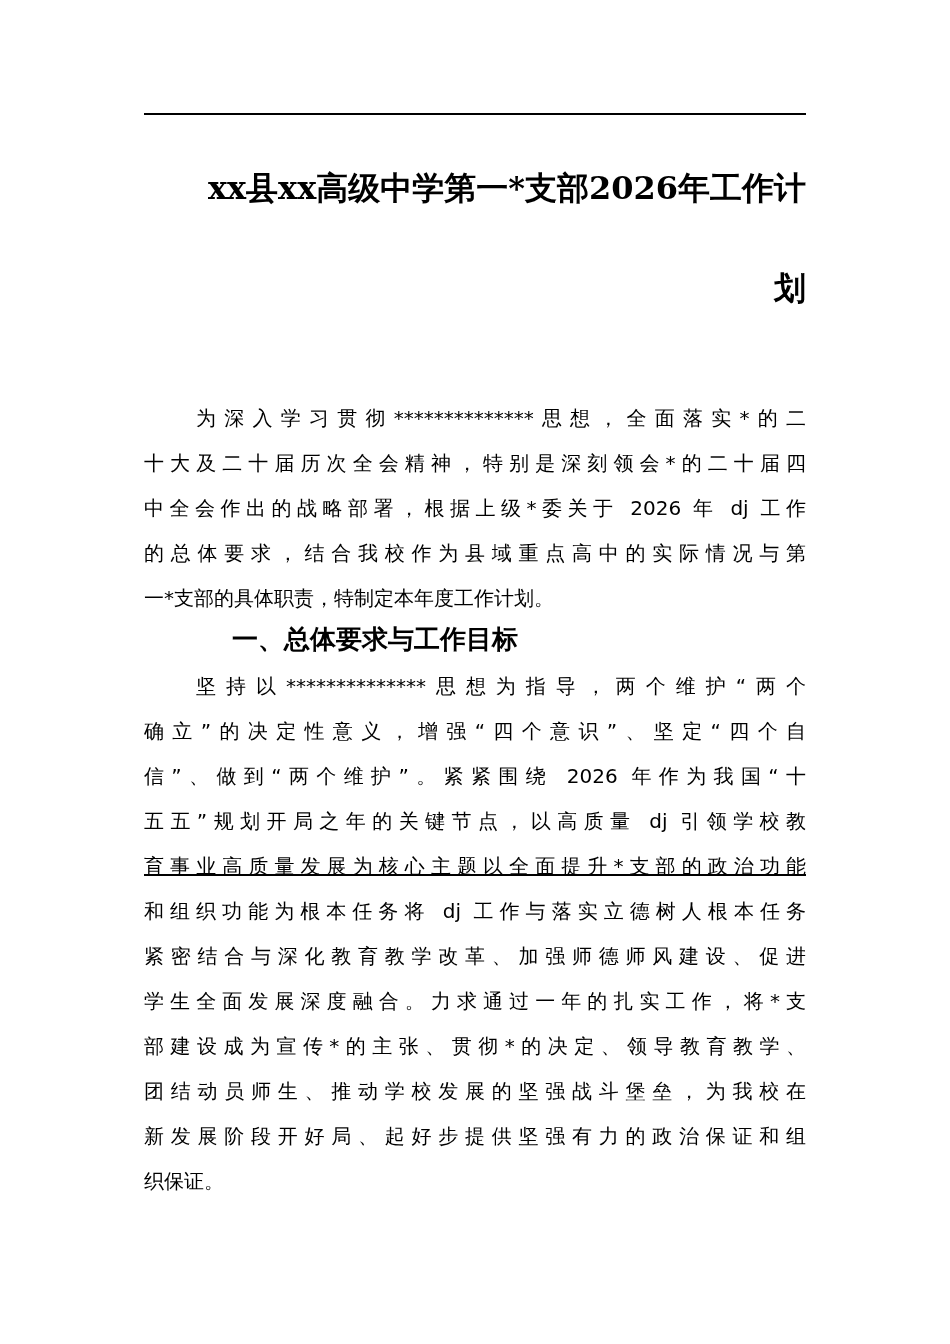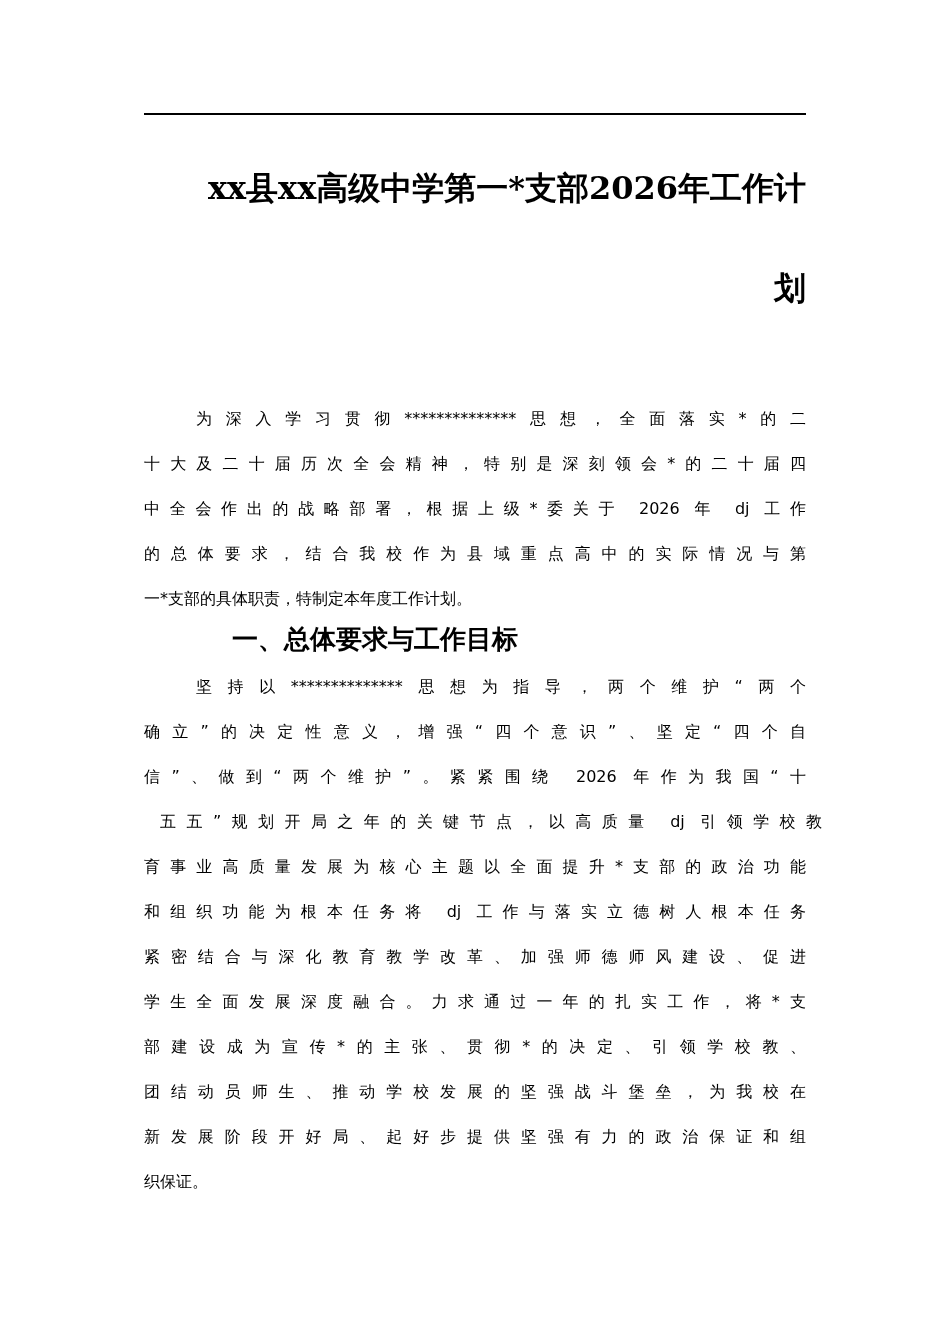--- a/index.html
+++ b/index.html
@@ -1,21 +1,21 @@
 <!DOCTYPE html>
 <html><head>
   <meta charset="utf-8">
   <style>
     html, body { margin: 0; padding: 0; background: #ffffff; }
     body { width: 950px; height: 1344px; position: relative; overflow: hidden; color: #000; }
     .rule { position: absolute; left: 144px; top: 113px; width: 662px; height: 2px; background: #000; }
     .title { position: absolute; left: 144px; width: 662px; text-align: right;
       font-family: "DejaVu Serif", "Liberation Serif", serif; font-weight: bold; font-size: 32px; line-height: 40px; }
     .line { position: absolute; left: 144px; width: 662px; height: 45px; line-height: 45px;
-      font-family: "DejaVu Sans", "Liberation Sans", sans-serif; font-size: 16px;
+      font-family: "DejaVu Sans", "Liberation Sans", sans-serif; font-size: 20px;
       text-align: justify; text-align-last: justify; white-space: nowrap; }
     .line.last { text-align-last: left; }
     .line.indent { left: 196px; width: 610px; }
     .heading { position: absolute; left: 196px; height: 45px; line-height: 45px;
       font-family: Liberation Mono, monospace; font-size: 26px; font-weight: bold; margin-left: 36px; }
   </style>
 </head>
 <body>
 
 <div class="rule"></div>
@@ -32,22 +32,22 @@
   <div class="line" style="top:531px;font-family:Liberation Serif, serif;">的总体要求，结合我校作为县域重点高中的实际情况与第</div>
   <div class="line last" style="top:576px;">一*支部的具体职责，特制定本年度工作计划。</div>
 </div>
 
 <div class="heading" style="top:619px;">一、总体要求与工作目标</div>
 
 <div>
   <div class="line indent" style="top:664px;">坚持以**************思想为指导，两个维护“两个</div>
   <div class="line" style="top:709px;">确立”的决定性意义，增强“四个意识”、坚定“四个自</div>
   <div class="line" style="top:754px;">信”、做到“两个维护”。紧紧围绕 2026 年作为我国“十</div>
-  <div class="line" style="top:799px;margin-left:16px;">五五”规划开局之年的关键节点，以高质量 dj 引领学校教</div>
-  <div class="line" style="top:844px;">育事业高质量发展为核心主题以全面提升*支部的政治功能</div>
+  <div class="line" style="top:799px;">五五”规划开局之年的关键节点，以高质量 dj 引领学校教</div>
+  <div class="line" style="top:844px;text-decoration:underline;">育事业高质量发展为核心主题以全面提升*支部的政治功能</div>
   <div class="line" style="top:889px;">和组织功能为根本任务将 dj 工作与落实立德树人根本任务</div>
   <div class="line" style="top:934px;">紧密结合与深化教育教学改革、加强师德师风建设、促进</div>
   <div class="line" style="top:979px;">学生全面发展深度融合。力求通过一年的扎实工作，将*支</div>
-  <div class="line" style="top:1024px;">部建设成为宣传*的主张、贯彻*的决定、引领学校教、</div>
+  <div class="line" style="top:1024px;">部建设成为宣传*的主张、贯彻*的决定、领导教育教学、</div>
   <div class="line" style="top:1069px;">团结动员师生、推动学校发展的坚强战斗堡垒，为我校在</div>
   <div class="line" style="top:1114px;">新发展阶段开好局、起好步提供坚强有力的政治保证和组</div>
   <div class="line last" style="top:1159px;">织保证。</div>
 </div>
 
 </body></html>

